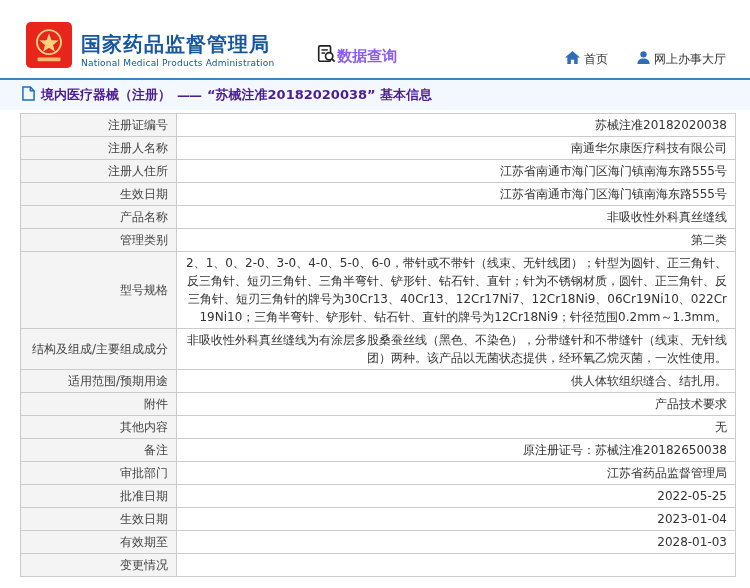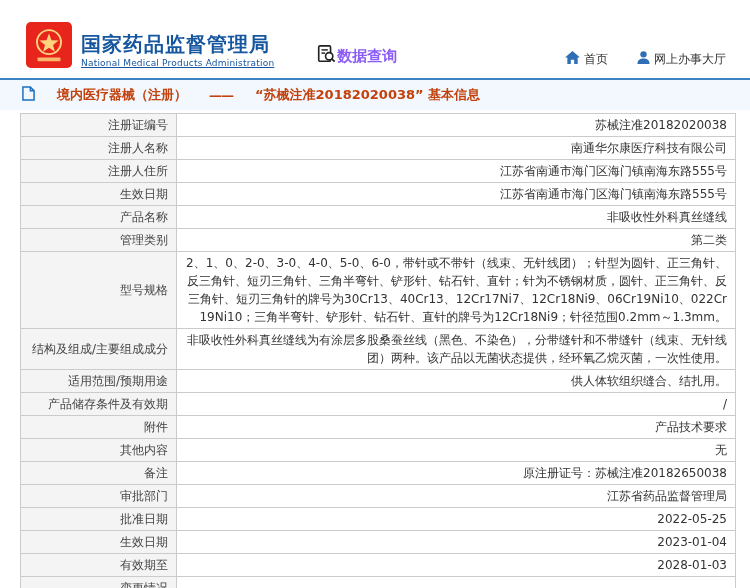--- a/index.html
+++ b/index.html
@@ -10,32 +10,32 @@
     color:#333;
   }
   
   .header {
     display:flex; align-items:flex-end;
     padding:10px 16px 10px 26px; height:78px; background:#fff;
   }
   .logo { width:46px; height:46px; flex:0 0 auto; }
   .agency { margin-left:9px; }
   .agency-cn { font-size:20px; font-weight:bold; color:#15569f; letter-spacing:1px; line-height:1.2; }
-  .agency-en { font-size:9px; color:#15569f; margin-top:2px; letter-spacing:.2px;text-decoration:underline; }
+  .agency-en { font-size:9px; color:#15569f; margin-top:2px; letter-spacing:.2px; }
   .query { display:flex; align-items:center; gap:1px; margin-left:42px;
            font-size:15px; font-weight:bold; color:#8b5cf6; cursor:pointer; }
   .nav { margin-left:auto; display:flex; gap:28px; padding-right:8px; }
   .nav-item { display:flex; flex-direction:row; align-items:center; gap:3px;
               font-size:12px; color:#333; cursor:pointer; }
   
   .breadcrumb-bar {
     background:#f2f8fd; border-top:2px solid #3e83c4;
     padding:6px 14px 6px 22px;
-    font-size:13px; font-weight:bold; color:#c2410c;
-    display:flex; align-items:center; gap:22px;
+    font-size:13px; font-weight:bold; color:#4c1d95;
+    display:flex; align-items:center; gap:6px;
   }
   .breadcrumb-bar .dash { letter-spacing:-1px; }
   
   .table-wrap { padding:3px 14px 8px 20px; background:#fff; }
   table { border-collapse:collapse; width:100%; font-size:12px; table-layout:fixed; }
   th, td { border:1px solid #cbcbcb; padding:2px 8px; line-height:18px; vertical-align:middle; }
   th { background:#f4f4f4; width:156px; text-align:right; font-weight:normal; color:#444; }
   td { color:#333; text-align:right; word-break:break-all; }
 </style>
 </head>
@@ -132,24 +132,20 @@
         </tr>
         <tr>
           <th><span>结构及组成/主要组成成分</span></th>
           <td><span>非吸收性外科真丝缝线为有涂层多股桑蚕丝线（黑色、不染色），分带缝针和不带缝针（线束、无针线团）两种。该产品以无菌状态提供，经环氧乙烷灭菌，一次性使用。</span></td>
         </tr>
         <tr>
           <th><span>适用范围/预期用途</span></th>
           <td><span>供人体软组织缝合、结扎用。</span></td>
         </tr>
         <tr>
-          <th><span>产品储存条件及有效期</span></th>
-          <td><span>/</span></td>
-        </tr>
-        <tr>
           <th><span>附件</span></th>
           <td><span>产品技术要求</span></td>
         </tr>
         <tr>
           <th><span>其他内容</span></th>
           <td><span>无</span></td>
         </tr>
         <tr>
           <th><span>备注</span></th>
           <td><span>原注册证号：苏械注准20182650038</span></td>

